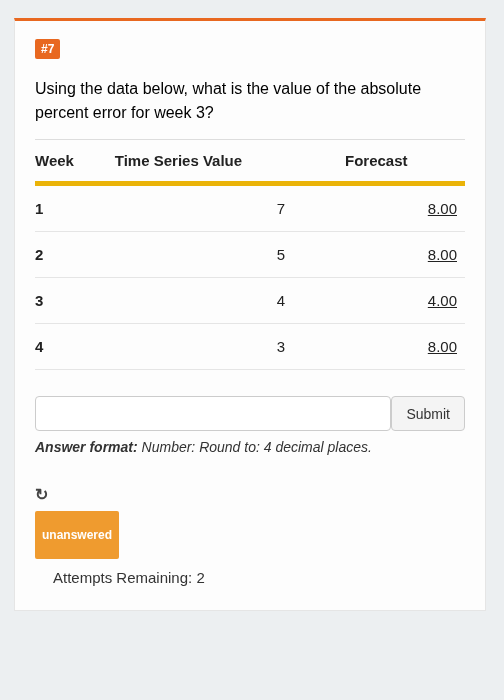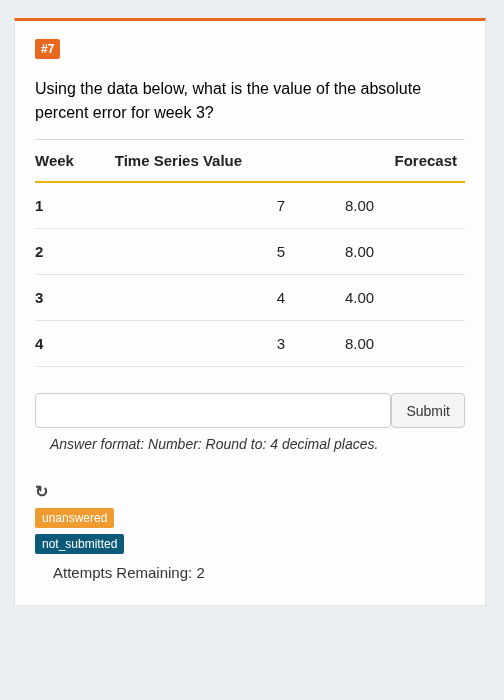--- a/index.html
+++ b/index.html
@@ -37,34 +37,34 @@
       width: 100%;
       border-collapse: collapse;
       margin-bottom: 26px;
     }
     thead th {
       text-align: left;
       font-weight: bold;
       font-size: 15px;
       padding: 12px 8px 12px 0;
       border-top: 1px solid #ddd;
-      border-bottom: 2px solid #eab308;
+      border-bottom: 5px solid #eab308;
       color: #222;
     }
     thead th:nth-child(2) { text-align: left; }
-    thead th:nth-child(3) { text-align: right; padding-right: 8px; }
+    thead th:nth-child(3) { text-align: left; padding-right: 8px; }
     tbody td {
       padding: 14px 8px 14px 0;
       border-bottom: 1px solid #e5e5e5;
       font-size: 15px;
       color: #222;
     }
     tbody td:nth-child(1) { font-weight: bold; }
     tbody td:nth-child(2) { text-align: right; padding-right: 60px; }
-    tbody td:nth-child(3) { padding-right: 8px; }
+    tbody td:nth-child(3) { text-align: right; padding-right: 8px; text-decoration: underline; }
     .answer-row {
       display: flex;
       gap: 0;
       margin-bottom: 8px;
     }
     .answer-input {
       flex: 1;
       height: 35px;
       border: 1px solid #ccc;
       border-radius: 4px;
@@ -81,36 +81,36 @@
       font-size: 14px;
       color: #333;
       cursor: pointer;
     }
     .fmt {
       font-size: 14px;
       color: #333;
       font-style: italic;
       margin-bottom: 30px;
     }
-    .fmt b { font-weight: normal; font-style: italic; margin-left: 15px; }
+    .fmt b { font-weight: bold; font-style: italic; }
     .reset-icon {
       display: inline-block;
       width: 16px; height: 16px;
       font-weight: bold;
       color: #444;
       font-size: 16px;
       margin-bottom: 10px;
       cursor: pointer;
     }
     .badge {
       display: inline-block;
       color: #fff;
       font-size: 12px;
-      font-weight: normal;
-      padding: 3px 7px;
+      font-weight: bold;
+      padding: 17px 7px;
       border-radius: 2px;
       margin-bottom: 6px;
     }
     .badge.unanswered { background: #ef9b2f; }
     .badge.notsubmitted { background: #0b5a7a; }
     .attempts { font-size: 15px; color: #333; margin-top: 4px; margin-left: 18px; }
   </style>
 </head>
 <body>
 
@@ -156,18 +156,17 @@
     <button class="submit-btn">Submit</button>
   </div>
 
   <p class="fmt">
     <b>Answer format:</b>
     <span>Number: Round to: 4 decimal places.</span>
   </p>
 
   <span class="reset-icon">↻</span>
   <div><span class="badge unanswered">unanswered</span></div>
-  <div><span class="badge notsubmitted">not_submitted</span></div>
   <p class="attempts">
     <span>Attempts Remaining:</span>
     <span>2</span>
   </p>
 </div>
 
 </body></html>

